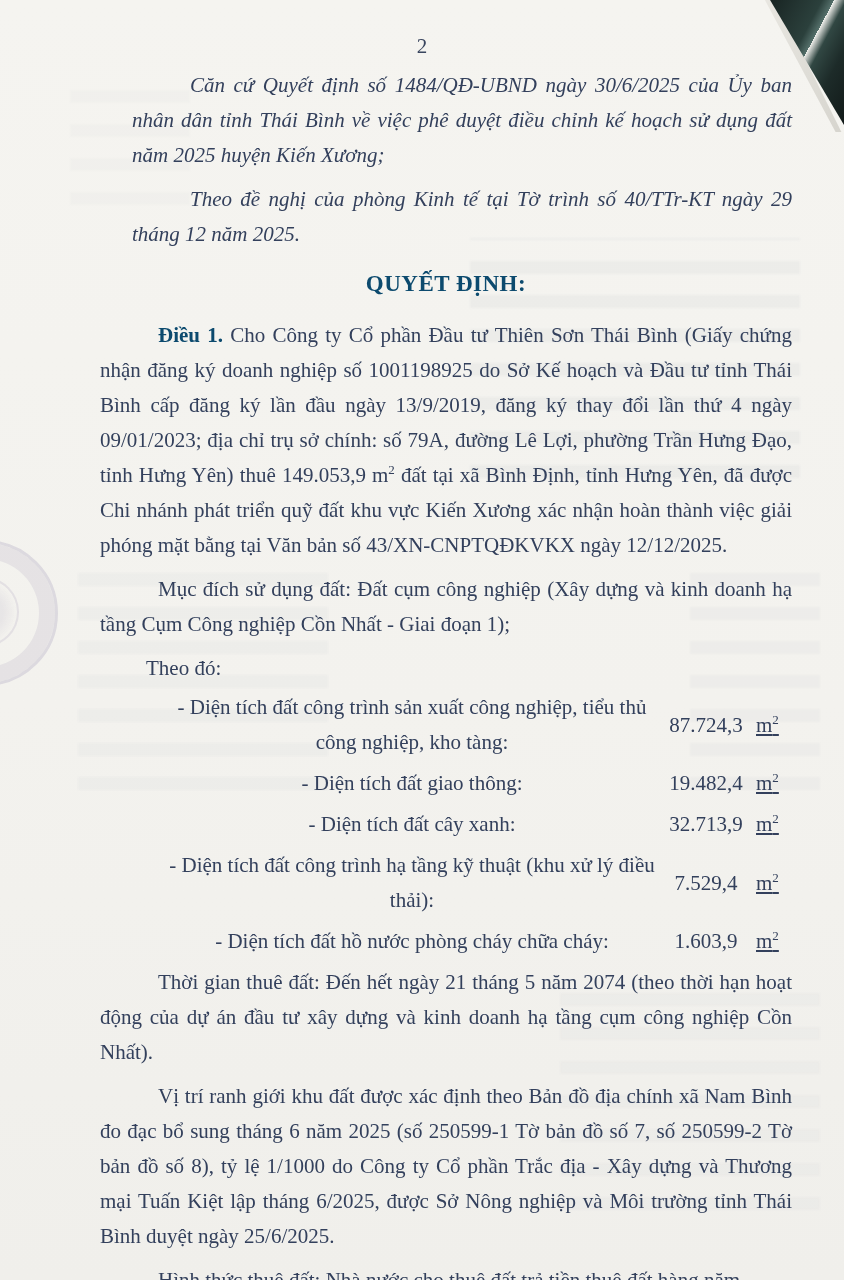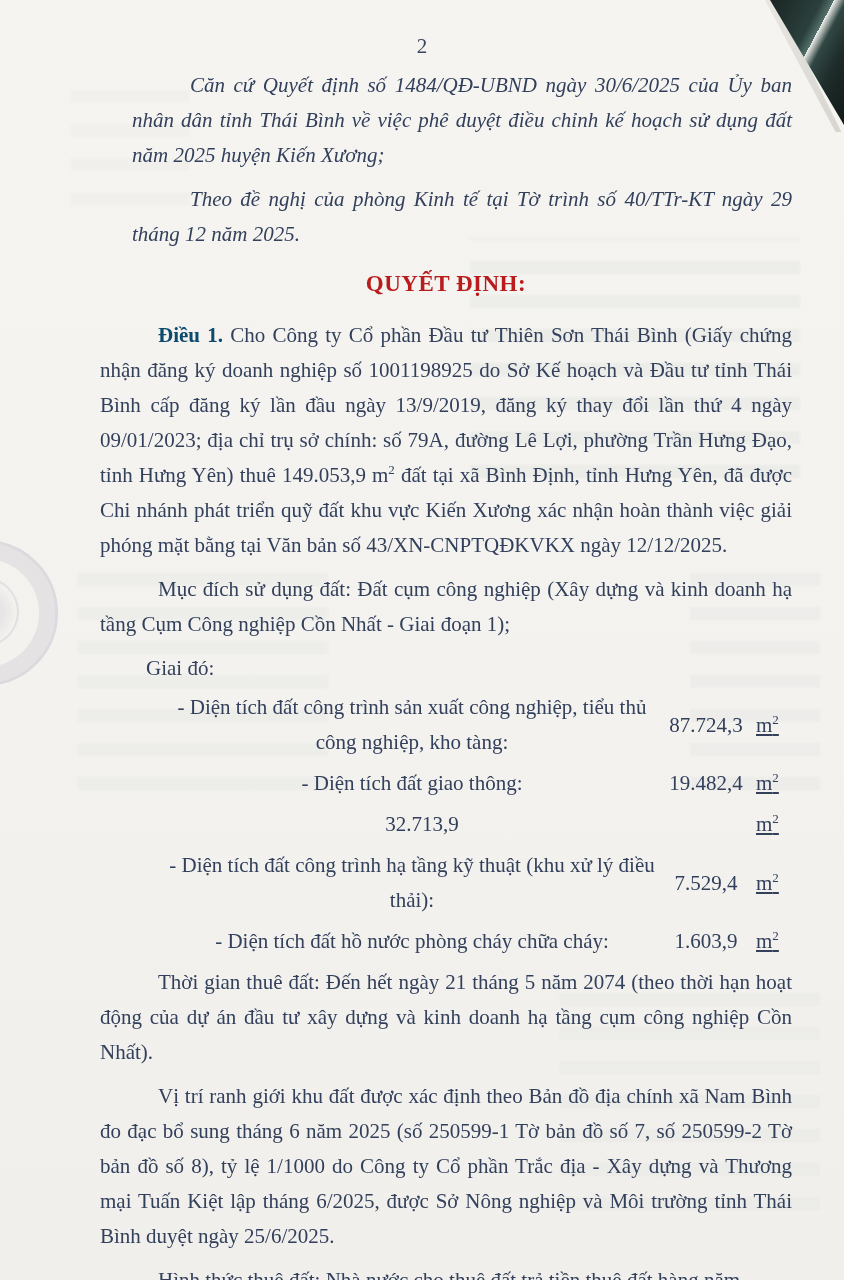--- a/index.html
+++ b/index.html
@@ -94,21 +94,21 @@
     font-size: 21px;
     line-height: 35px;
     text-align: justify;
   }
   p { margin: 0 0 9px 0; }
   .indent { text-indent: 58px; }
   .preamble { font-style: italic; margin-left: 32px; }
   .heading {
     font-size: 23px;
     font-weight: bold;
-    color: #b91c1c;
+    color: #0c4a6e;
     text-align: center;
     text-indent: 0;
     letter-spacing: .5px;
     margin: 14px 0 17px 0;
   }
   b, .bold { color: #0c4a6e; }
   sup {
     font-size: 13px;
     line-height: 0;
     vertical-align: super;
@@ -156,37 +156,38 @@
 
   <p class="preamble indent">Căn cứ Quyết định số 1484/QĐ-UBND ngày 30/6/2025 của Ủy ban nhân dân tỉnh Thái Bình về việc phê duyệt điều chỉnh kế hoạch sử dụng đất năm 2025 huyện Kiến Xương;</p>
   <p class="preamble indent">Theo đề nghị của phòng Kinh tế tại Tờ trình số 40/TTr-KT ngày 29 tháng 12 năm 2025.</p>
 
   <p class="heading">QUYẾT ĐỊNH:</p>
 
   <p class="indent"><b>Điều 1.</b><span> Cho Công ty Cổ phần Đầu tư Thiên Sơn Thái Bình (Giấy chứng nhận đăng ký doanh nghiệp số 1001198925 do Sở Kế hoạch và Đầu tư tỉnh Thái Bình cấp đăng ký lần đầu ngày 13/9/2019, đăng ký thay đổi lần thứ 4 ngày 09/01/2023; địa chỉ trụ sở chính: số 79A, đường Lê Lợi, phường Trần Hưng Đạo, tỉnh Hưng Yên) thuê 149.053,9 m</span><sup>2</sup><span> đất tại xã Bình Định, tỉnh Hưng Yên, đã được Chi nhánh phát triển quỹ đất khu vực Kiến Xương xác nhận hoàn thành việc giải phóng mặt bằng tại Văn bản số 43/XN-CNPTQĐKVKX ngày 12/12/2025.</span></p>
 
   <p class="indent">Mục đích sử dụng đất: Đất cụm công nghiệp (Xây dựng và kinh doanh hạ tầng Cụm Công nghiệp Cồn Nhất - Giai đoạn 1);</p>
 
-  <p class="intro-line">Giai đó:</p>
+  <p class="intro-line">Theo đó:</p>
 
   <div class="area-table">
 
     <div class="area-row">
       <div class="area-label">- Diện tích đất công trình sản xuất công nghiệp, tiểu thủ công nghiệp, kho tàng:</div>
       <div class="area-value">87.724,3</div>
       <div class="area-unit"><span>m</span><sup>2</sup></div>
     </div>
 
     <div class="area-row">
       <div class="area-label">- Diện tích đất giao thông:</div>
       <div class="area-value">19.482,4</div>
       <div class="area-unit"><span>m</span><sup>2</sup></div>
     </div>
 
     <div class="area-row">
+      <div class="area-label">- Diện tích đất cây xanh:</div>
       <div class="area-value">32.713,9</div>
       <div class="area-unit"><span>m</span><sup>2</sup></div>
     </div>
 
     <div class="area-row">
       <div class="area-label">- Diện tích đất công trình hạ tầng kỹ thuật (khu xử lý điều thải):</div>
       <div class="area-value">7.529,4</div>
       <div class="area-unit"><span>m</span><sup>2</sup></div>
     </div>
 

